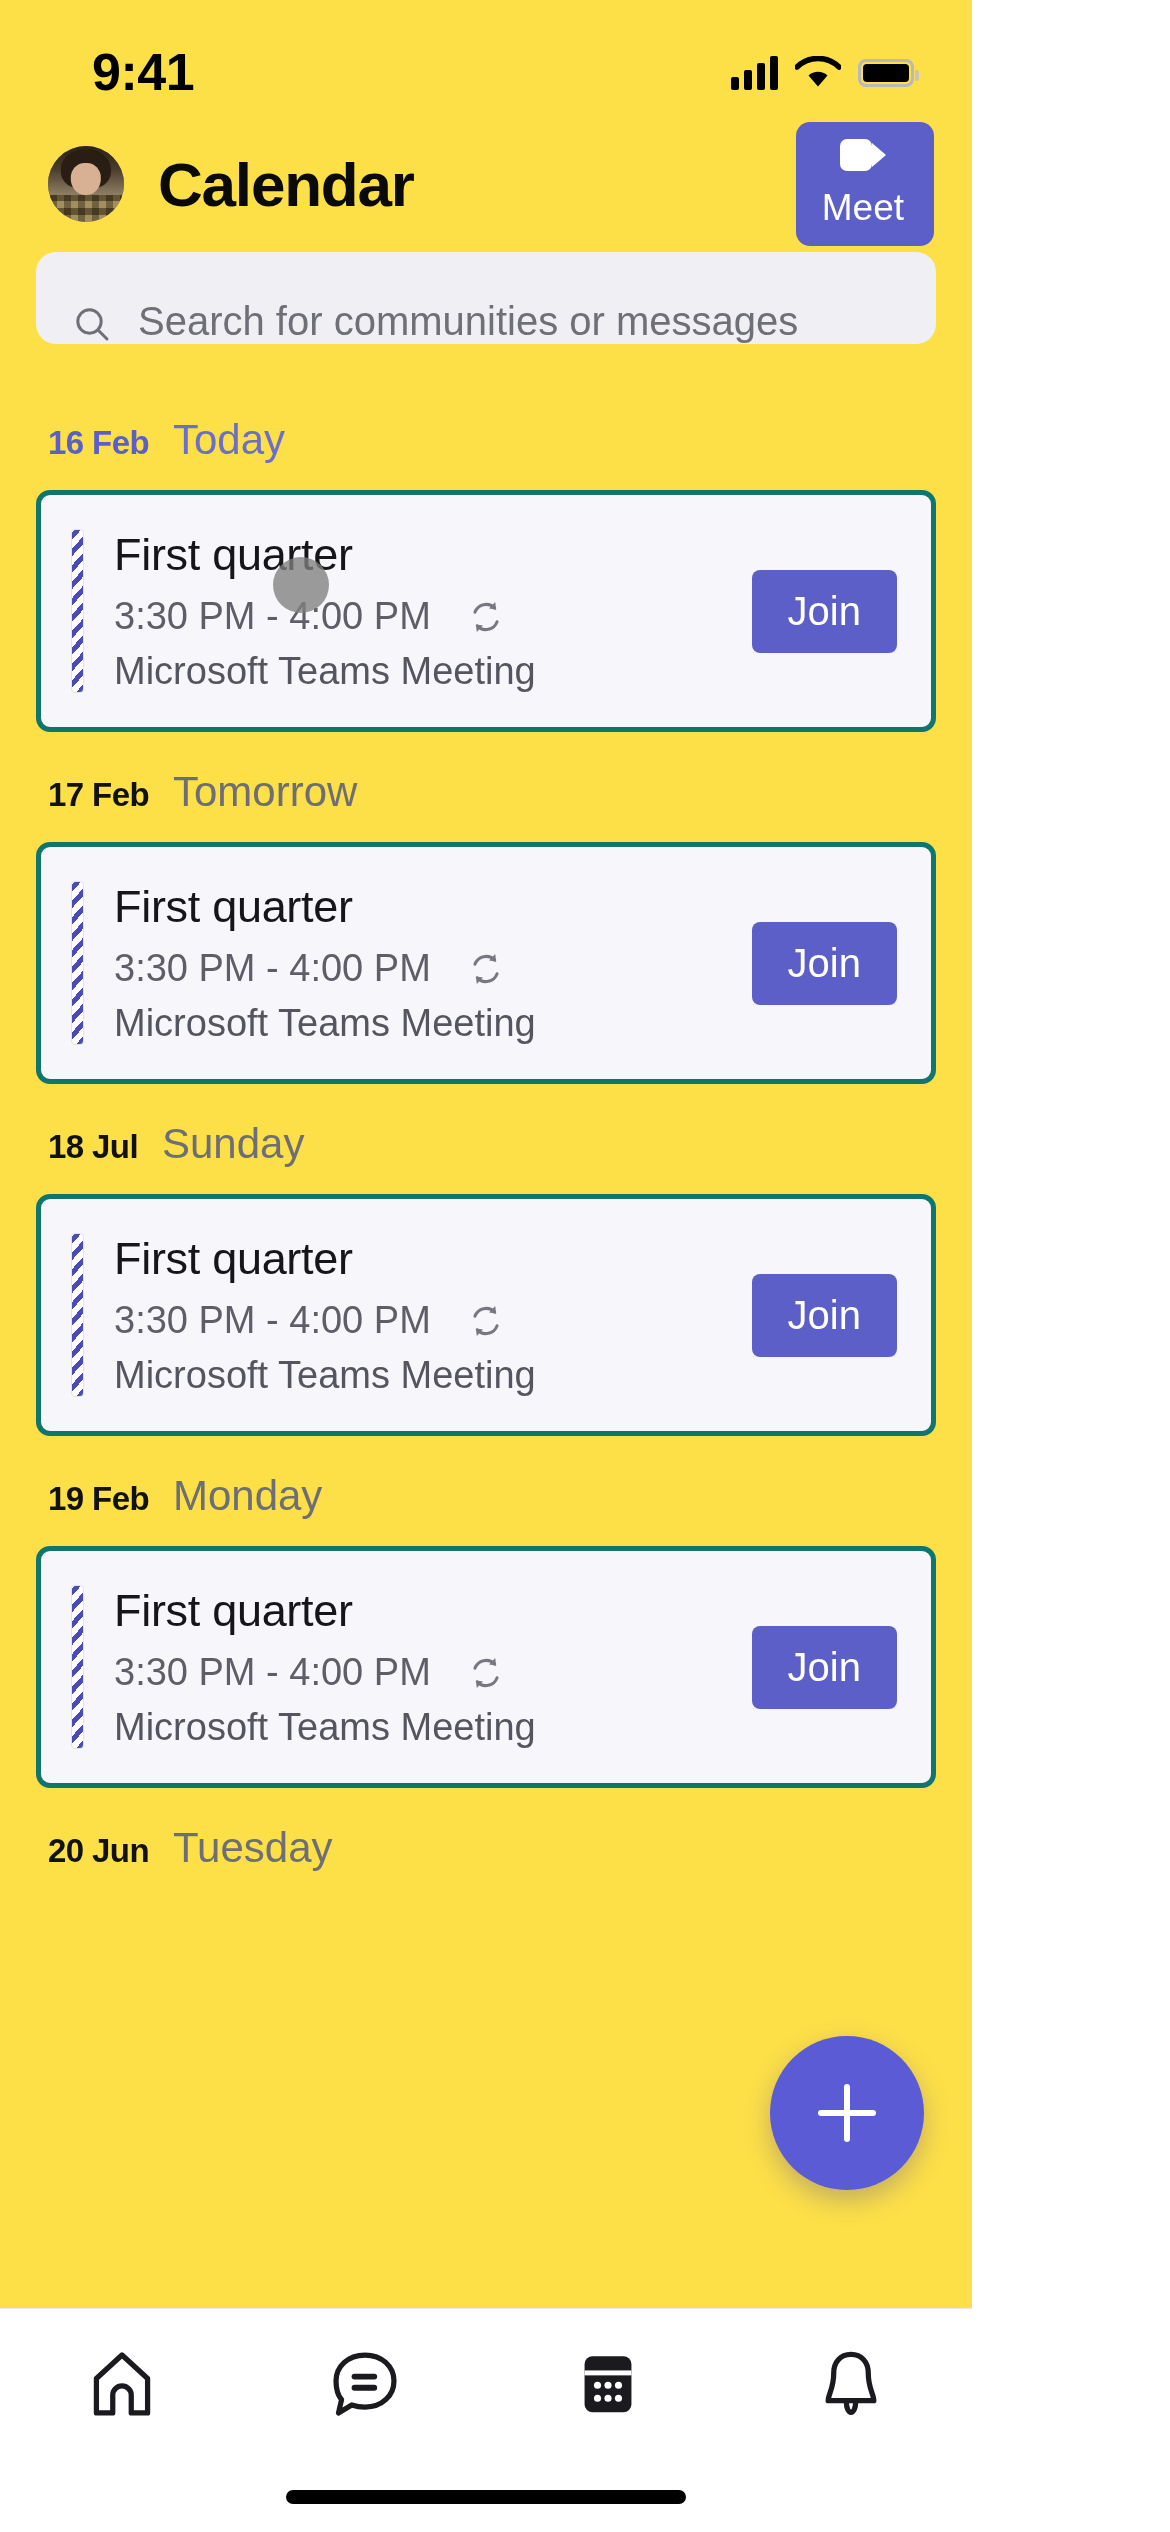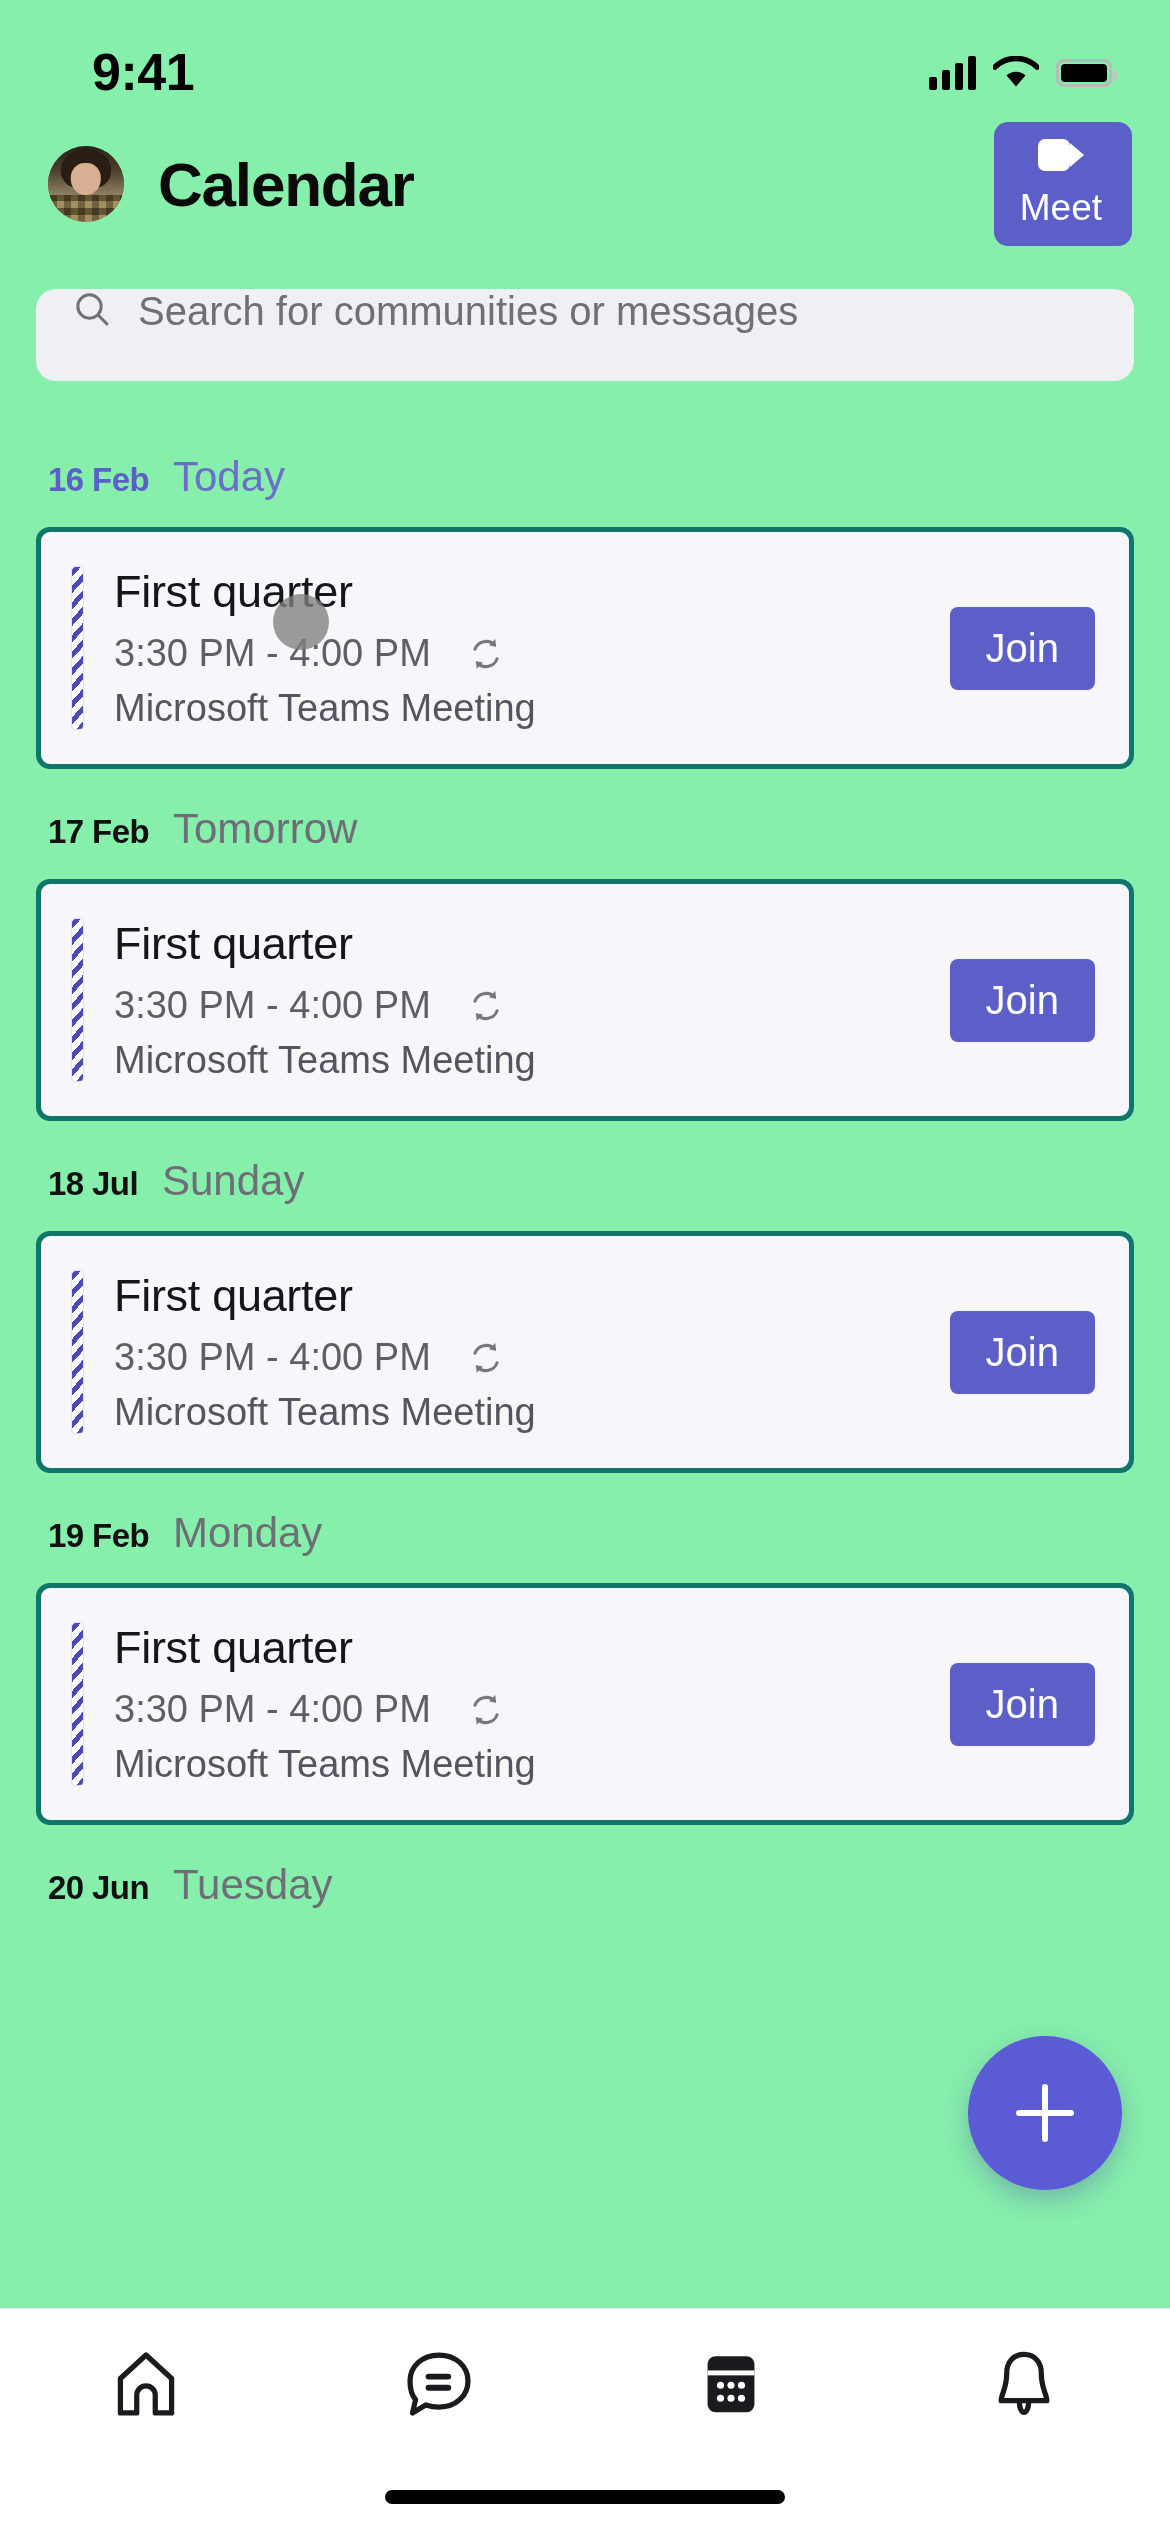--- a/index.html
+++ b/index.html
@@ -3,21 +3,21 @@
 <meta charset="utf-8">
 <style>
   * { margin:0; padding:0; box-sizing:border-box; }
   html, body {
     width:1170px; height:2532px;
     background:#ffffff;
     font-family:"Liberation Sans", sans-serif;
     -webkit-font-smoothing:antialiased;
     overflow:hidden;
   }
-  .phone { position:relative; width:1170px; height:2532px; background:#86efac; overflow:hidden; }
+  .phone { position:relative; width:972px; height:2532px; background:#fde047; overflow:hidden; }
 
   
   .statusbar {
     position:relative; height:130px;
     display:flex; align-items:center; justify-content:space-between;
     padding:0 58px 0 0;
   }
   .status-time {
     font-size:52px; font-weight:700; color:#000;
     letter-spacing:-0.5px; margin-left:92px; margin-top:14px;
@@ -90,23 +90,23 @@
     position:absolute; right:0; top:4px;
     width:0; height:0;
     border-top:12px solid transparent;
     border-bottom:12px solid transparent;
     border-left:14px solid #fff;
   }
 
   
   .search-wrap { padding:14px 36px 0 36px; }
   .search-bar {
-    display:flex; align-items:flex-start; gap:26px;
+    display:flex; align-items:flex-end; gap:26px;
     background:#f0eff4; border-radius:20px;
-    height:92px; padding:0 36px;margin-top:37px;
+    height:92px; padding:0 36px;
   }
   .search-icon { flex:0 0 auto; width:40px; height:40px; }
   .search-input {
     flex:1; border:none; outline:none; background:transparent;
     font-size:40px; color:#3a3a3a;
     font-family:"Liberation Sans", sans-serif;
   }
   .search-input::placeholder { color:#6f6f78; }
 
   

